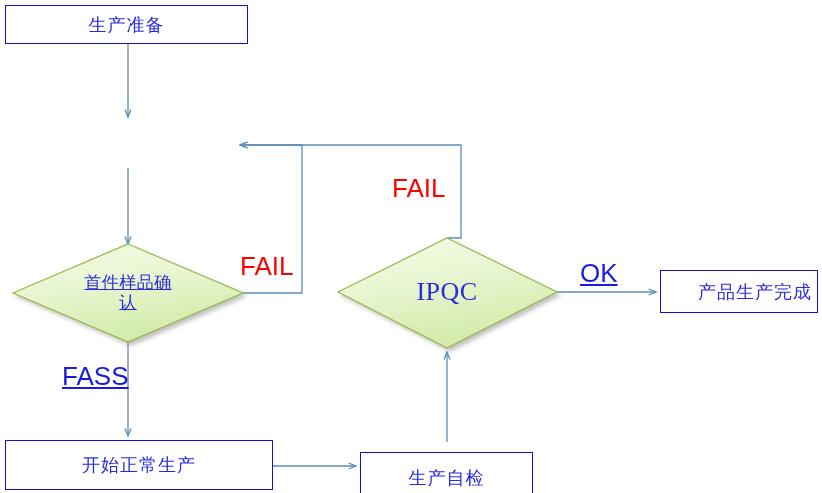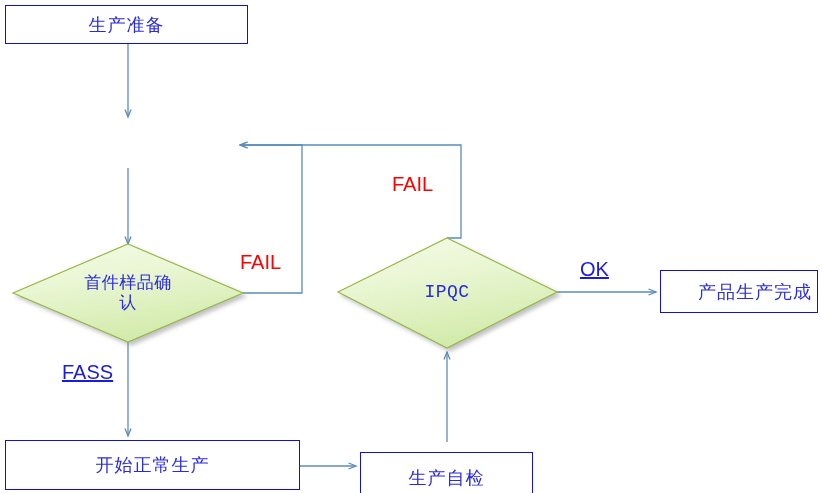--- a/index.html
+++ b/index.html
@@ -47,28 +47,28 @@
     text-align: center;
     pointer-events: none;
   }
   .diamond-cn {
     font-family: "DejaVu Serif", "Liberation Serif", serif;
     font-size: 17px;
     line-height: 1.15;
     letter-spacing: 0.5px;
   }
   .diamond-en {
-    font-family: Liberation Mono, monospace;
-    font-size: 18px;
+    font-family: Liberation Serif, serif;
+    font-size: 26px;
     letter-spacing: 0.5px;
   }
   .edge-label {
     position: absolute;
     font-family: "Liberation Sans", "DejaVu Sans", sans-serif;
-    font-size: 20px;
+    font-size: 26px;
     font-weight: 400;
     white-space: nowrap;
   }
   .edge-label.fail { color: #ff0000; }
   .edge-label.pass { color: #1b1bdd; text-decoration: underline; }
 </style>
 </head>
 <body>
 
 <div id="canvas">
@@ -122,33 +122,33 @@
 
     <polygon points="128,244 243,293 128,342 13,293" fill="url(#diamondGrad)" stroke="#9ab648" stroke-width="1.2" filter="url(#dshadow)"></polygon>
     <polygon points="447,238 557,292 447,348 338,292" fill="url(#diamondGrad)" stroke="#9ab648" stroke-width="1.2" filter="url(#dshadow)"></polygon>
   </svg>
 
   <div class="node-box" style="left:5px; top:5px; width:243px; height:39px;">
     <span>生产准备</span>
   </div>
 
 
-  <div class="node-box" style="left:5px; top:440px; width:295px; height:50px;">
+  <div class="node-box" style="left:5px; top:440px; width:268px; height:50px;">
     <span>开始正常生产</span>
   </div>
 
   <div class="node-box" style="left:360px; top:452px; width:173px; height:52px;">
     <span>生产自检</span>
   </div>
 
   <div class="node-box" style="left:660px; top:270px; width:158px; height:43px;padding-left:32px;">
     <span>产品生产完成</span>
   </div>
 
-  <div class="node-diamond-label" style="left:48px; top:267px; width:160px; height:52px;">
+  <div class="node-diamond-label" style="left:48px; top:267px; width:160px; height:52px;text-decoration:underline;">
     <div class="diamond-cn">
       <div>首件样品确</div>
       <div>认</div>
     </div>
   </div>
 
   <div class="node-diamond-label" style="left:387px; top:274px; width:120px; height:36px;">
     <span class="diamond-en">IPQC</span>
   </div>
 

